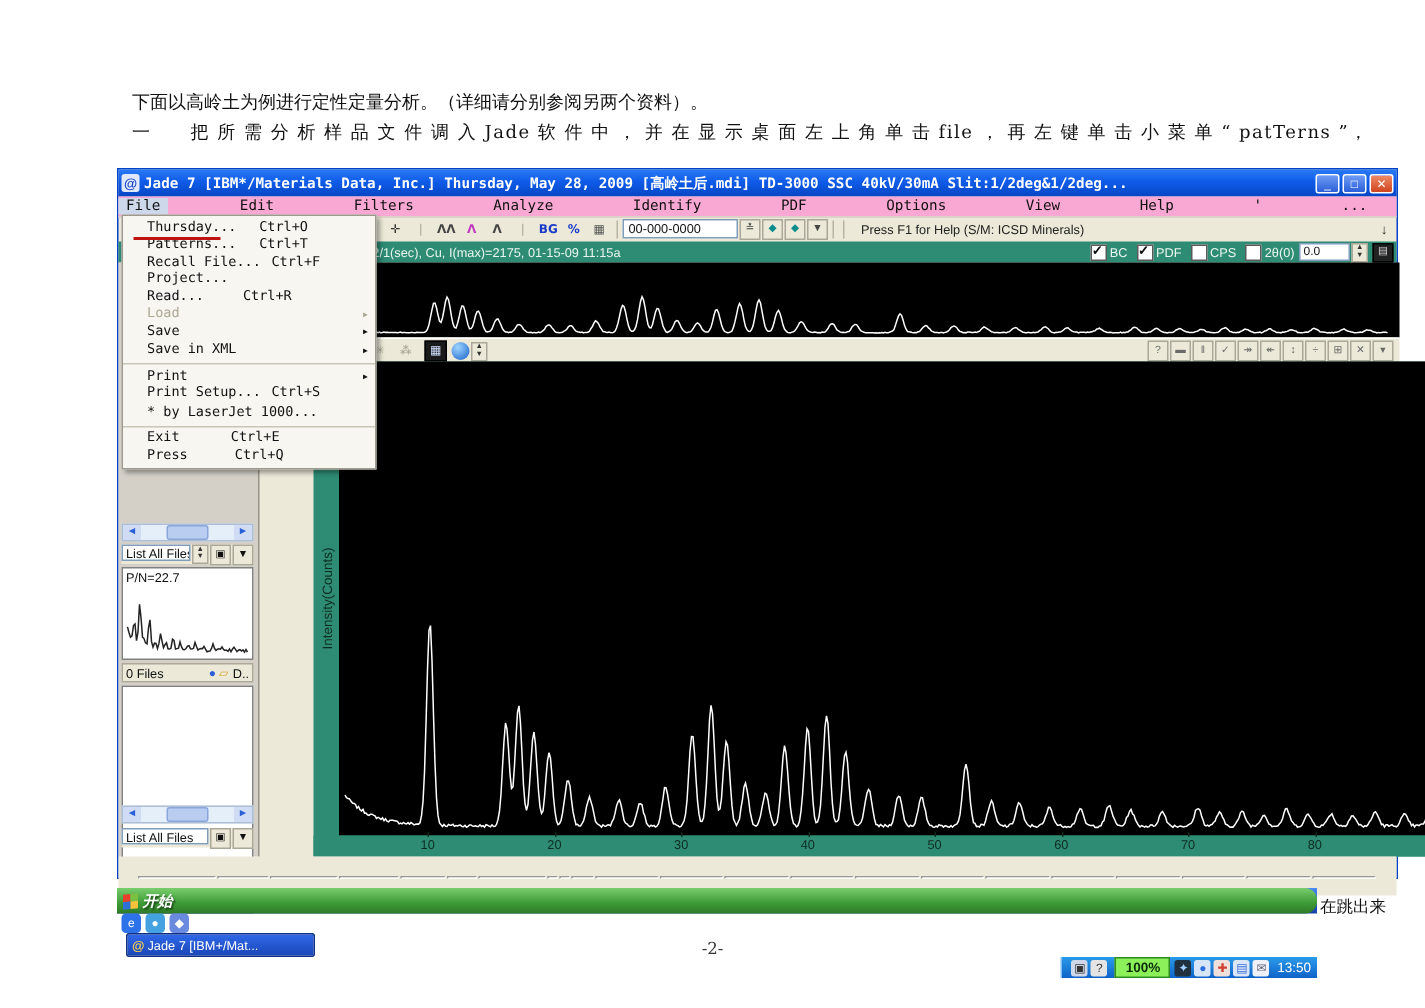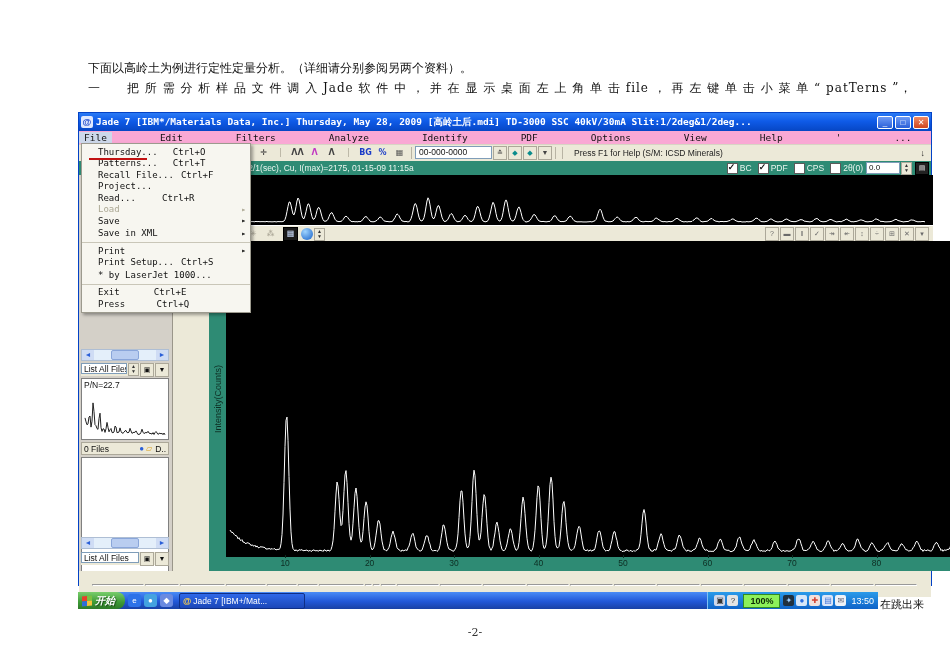--- a/index.html
+++ b/index.html
@@ -81,21 +81,21 @@
   .scell.ind{color:#b5b0a0;flex:1;min-width:0;font-size:8.5px;}
   
   #filemenu{position:absolute;left:2px;top:30px;width:168px;background:#f7f6f0;border:1px solid #9c9a8e;box-shadow:2px 2px 3px rgba(0,0,0,.35);z-index:20;font-family:"DejaVu Sans Mono",monospace;font-size:9px;color:#111;padding:2px 0;}
   .fm-item{display:flex;align-items:center;height:11.5px;padding:0 4px 0 16px;white-space:nowrap;}
   .fm-item .sc{width:58px;margin-left:auto;text-align:left;flex:0 0 auto;}
   .fm-item .arr{margin-left:auto;font-size:8px;}
   .fm-item.disabled{color:#aca894;}
   .fm-item.sep-after{border-bottom:1px solid #c9c6b8;margin-bottom:2px;padding-bottom:2px;height:13.5px;}
   #patterns-underline{position:absolute;left:10px;top:45px;width:58px;height:2px;background:#c11212;z-index:21;}
   
-  #taskbar{position:absolute;left:78px;top:592px;width:800px;height:17px;background:linear-gradient(180deg,#4a8cf6 0%,#2258d8 55%,#1941a5 100%);display:flex;align-items:center;}
+  #taskbar{position:absolute;left:78px;top:592px;width:800px;height:17px;background:linear-gradient(180deg,#4a8cf6 0%,#2258d8 55%,#1941a5 100%);display:flex;flex-direction:column;}
   #startbtn{height:17px;padding:0 10px 0 4px;background:linear-gradient(180deg,#79ce6c,#3d9a36 60%,#2e7a28);border-radius:0 8px 8px 0;display:flex;align-items:center;color:#fff;font-style:italic;font-weight:bold;font-size:10px;text-shadow:1px 1px 1px #1c4a18;flex:0 0 auto;}
   #startlogo{width:10px;height:10px;display:grid;grid-template-columns:5px 5px;grid-template-rows:5px 5px;margin-right:3px;transform:skewY(-5deg);}
   #startlogo i{display:block;}
   .qicon{width:13px;height:13px;border-radius:3px;margin-left:3px;font-size:8px;color:#fff;text-align:center;line-height:13px;flex:0 0 auto;}
   #taskbtn{height:14px;margin-left:6px;width:118px;background:linear-gradient(180deg,#2f68e8,#1b47b8);border:1px solid #0f2f86;border-radius:2px;display:flex;align-items:center;color:#fff;font-size:8.5px;padding:0 3px;white-space:nowrap;overflow:hidden;flex:0 0 auto;}
   #taskbtn .at{color:#ffd24a;margin-right:2px;font-weight:bold;}
   #tray{margin-left:auto;height:17px;background:linear-gradient(180deg,#2a9bea,#0f63c8);display:flex;align-items:center;padding:0 4px 0 6px;border-left:1px solid #7fc0f4;}
   .trayicon{width:11px;height:11px;margin-right:2px;font-size:8px;line-height:11px;text-align:center;border-radius:2px;flex:0 0 auto;}
   #battery{background:#8cf05a;border:1px solid #2f8a22;color:#0a2a06;font-size:9px;font-weight:bold;padding:0 6px;height:12px;line-height:12px;margin:0 3px;}
   #clock{color:#fff;font-size:9px;margin-left:3px;}

